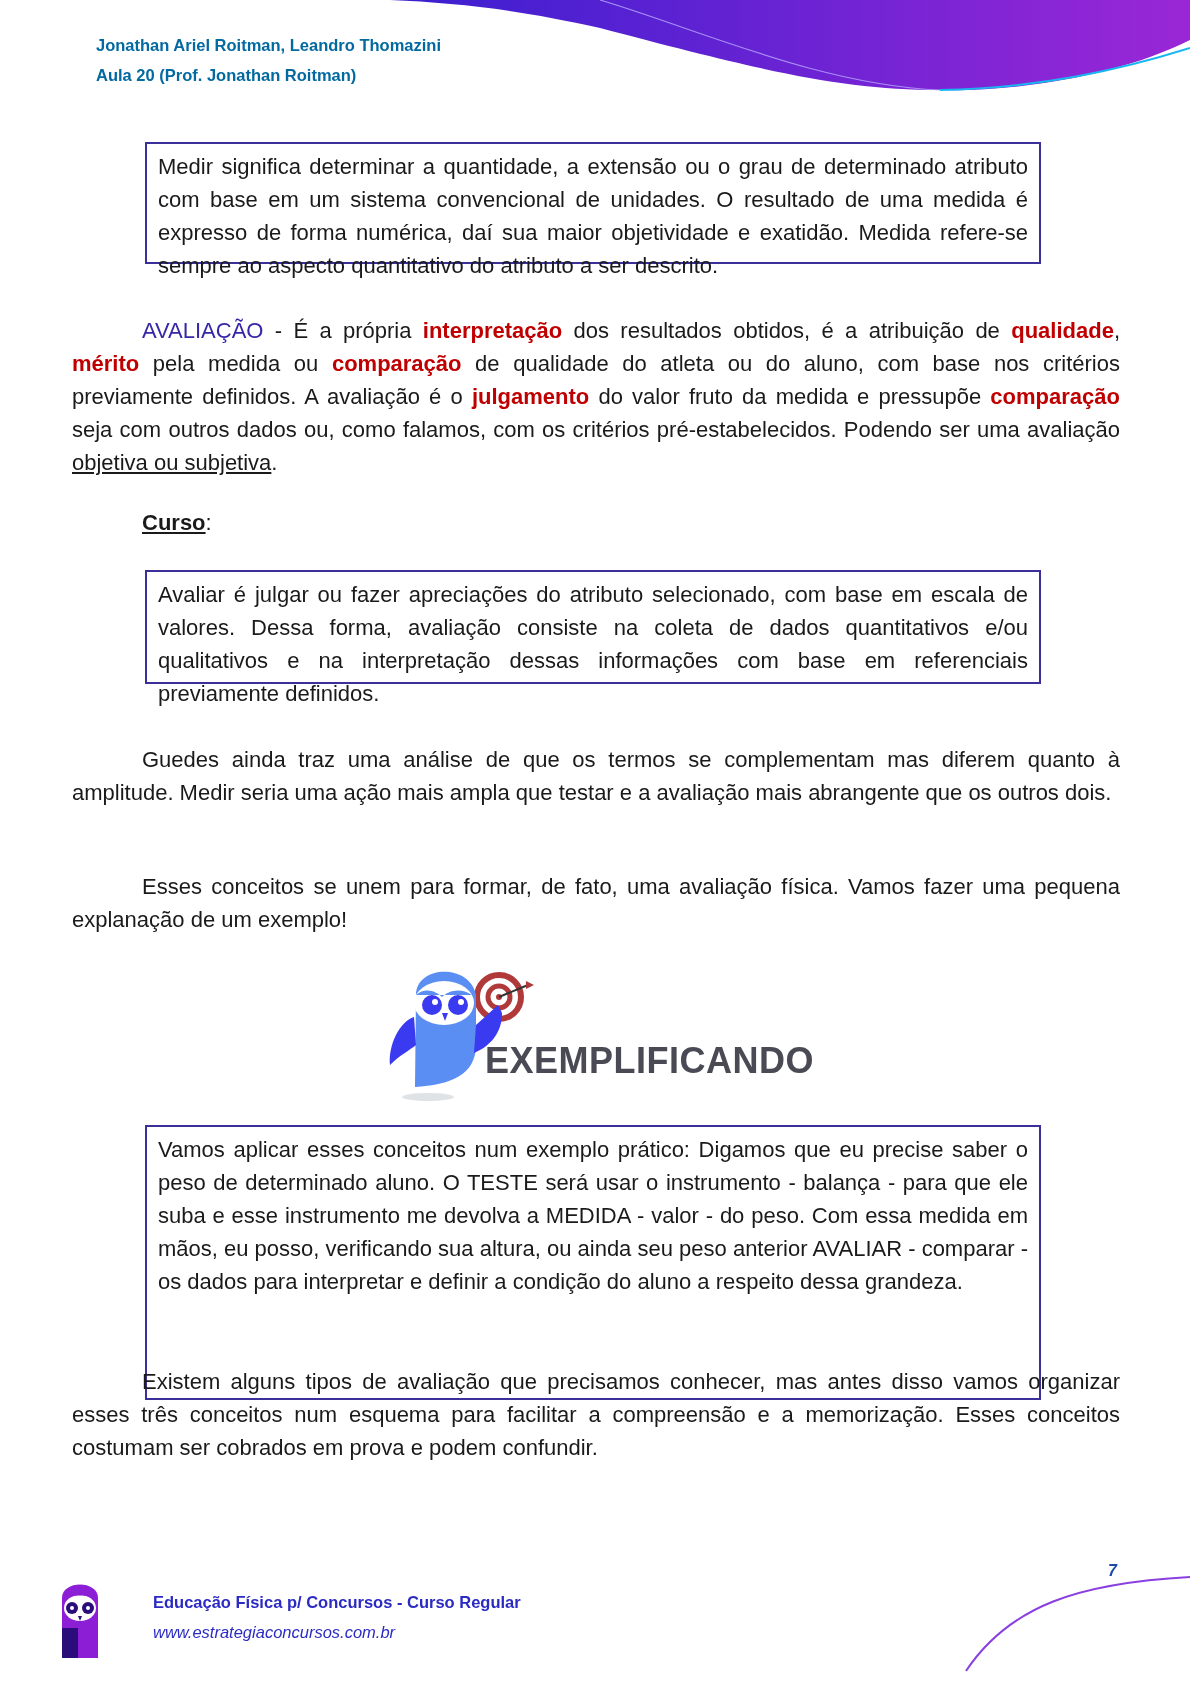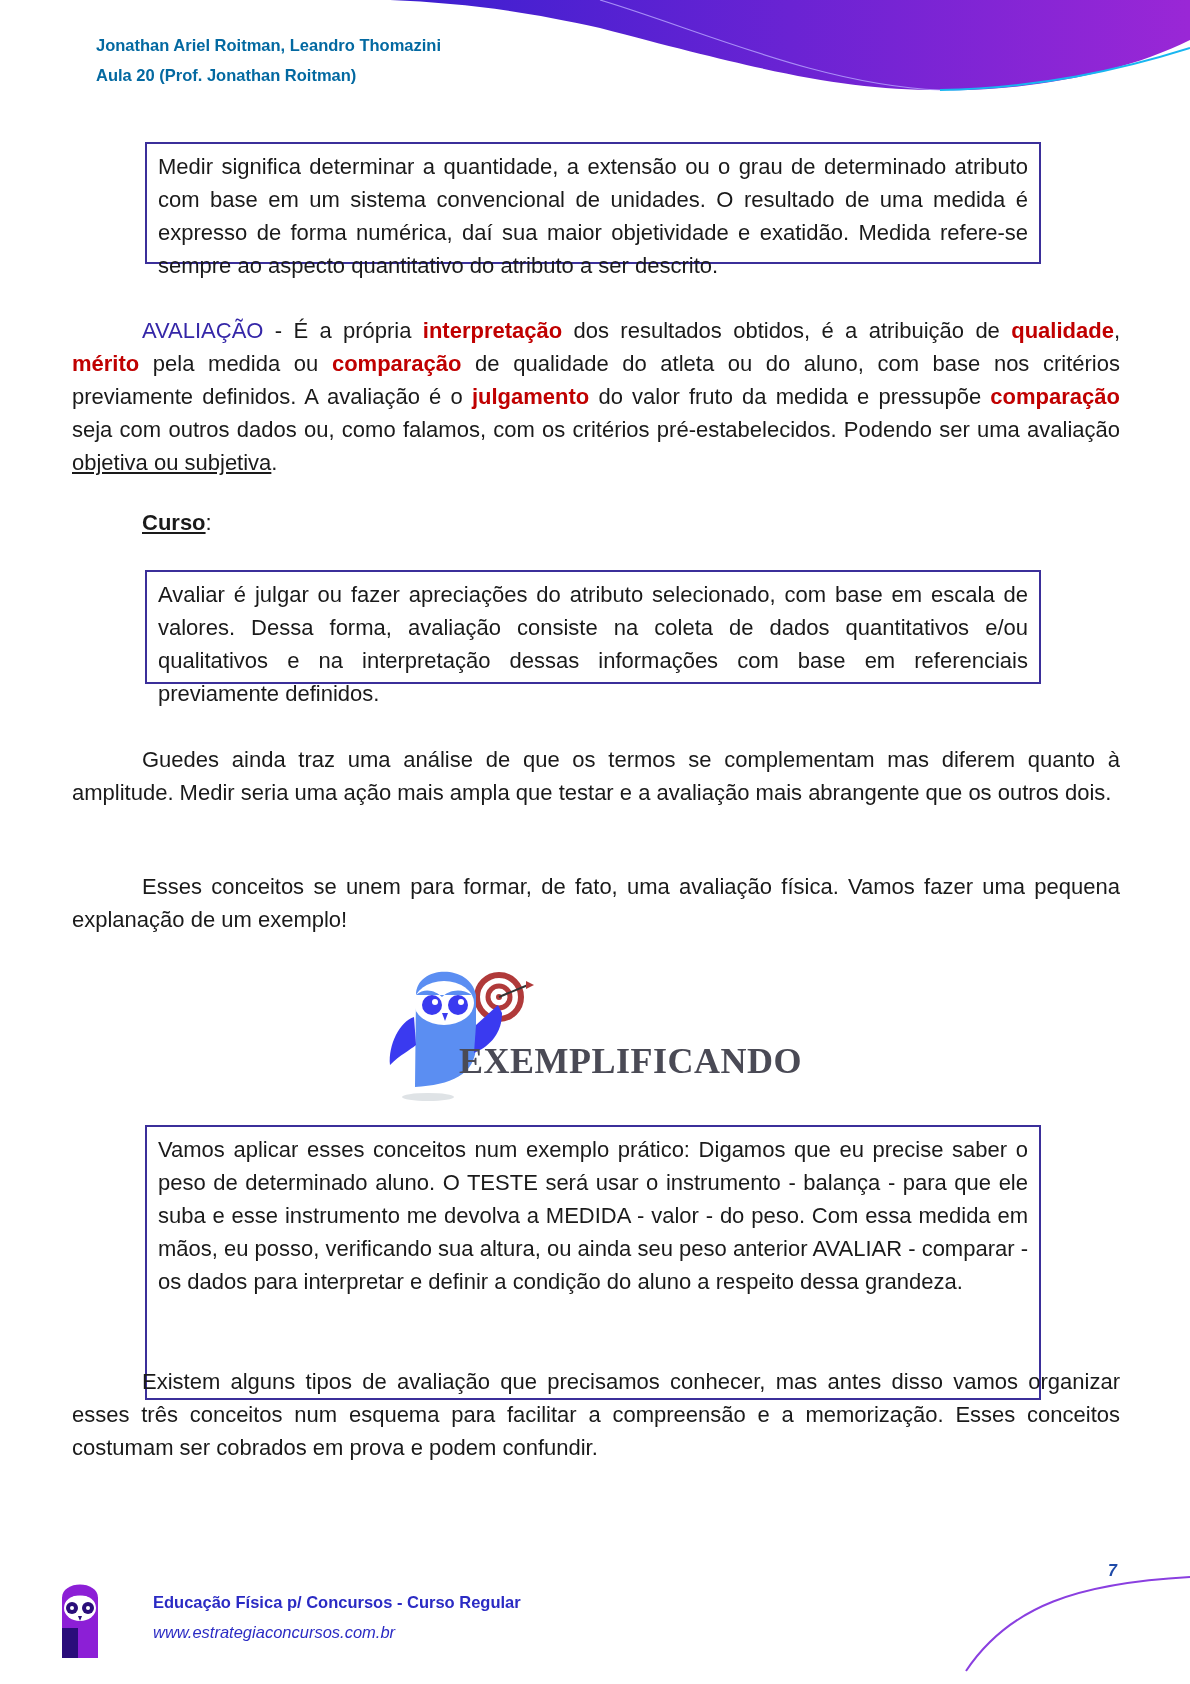--- a/index.html
+++ b/index.html
@@ -24,22 +24,22 @@
   }
   .para .indent { display: inline-block; width: 70px; }
   .kw-blue { color: #3527a8; }
   .kw-red { color: #c00000; font-weight: bold; }
   .u { text-decoration: underline; }
   .guedes { position: absolute; left: 142px; top: 510px; font-size: 22px; font-weight: bold; }
   .guedes .g { text-decoration: underline; }
   .guedes .colon { font-weight: normal; }
   .example-banner { position: absolute; left: 380px; top: 955px; width: 440px; height: 150px; }
   .example-title {
-    position: absolute; left: 459px; top: 1040px;
-    font-size: 36px; font-weight: bold; color: #4a4a55; letter-spacing: 0.5px; font-family: Liberation Serif, serif;
+    position: absolute; left: 485px; top: 1040px;
+    font-size: 36px; font-weight: bold; color: #4a4a55; letter-spacing: 0.5px;
   }
   .footer-logo { position: absolute; left: 60px; top: 1578px; width: 40px; height: 80px; }
   .footer-text { position: absolute; left: 153px; top: 1587px; }
   .footer-text .course { font-weight: bold; font-size: 16.5px; color: #2b2bc4; line-height: 30px; }
   .footer-text .site { font-weight: normal; font-style: italic; font-size: 16.5px; color: #2b2bc4; line-height: 30px; }
   .bottom-arc { position: absolute; left: 960px; top: 1555px; width: 230px; height: 129px; }
   .page-num { position: absolute; left: 1108px; top: 1562px; font-size: 16px; font-weight: bold; font-style: italic; color: #1f4aa8; }
 </style>
 </head>
 <body>

